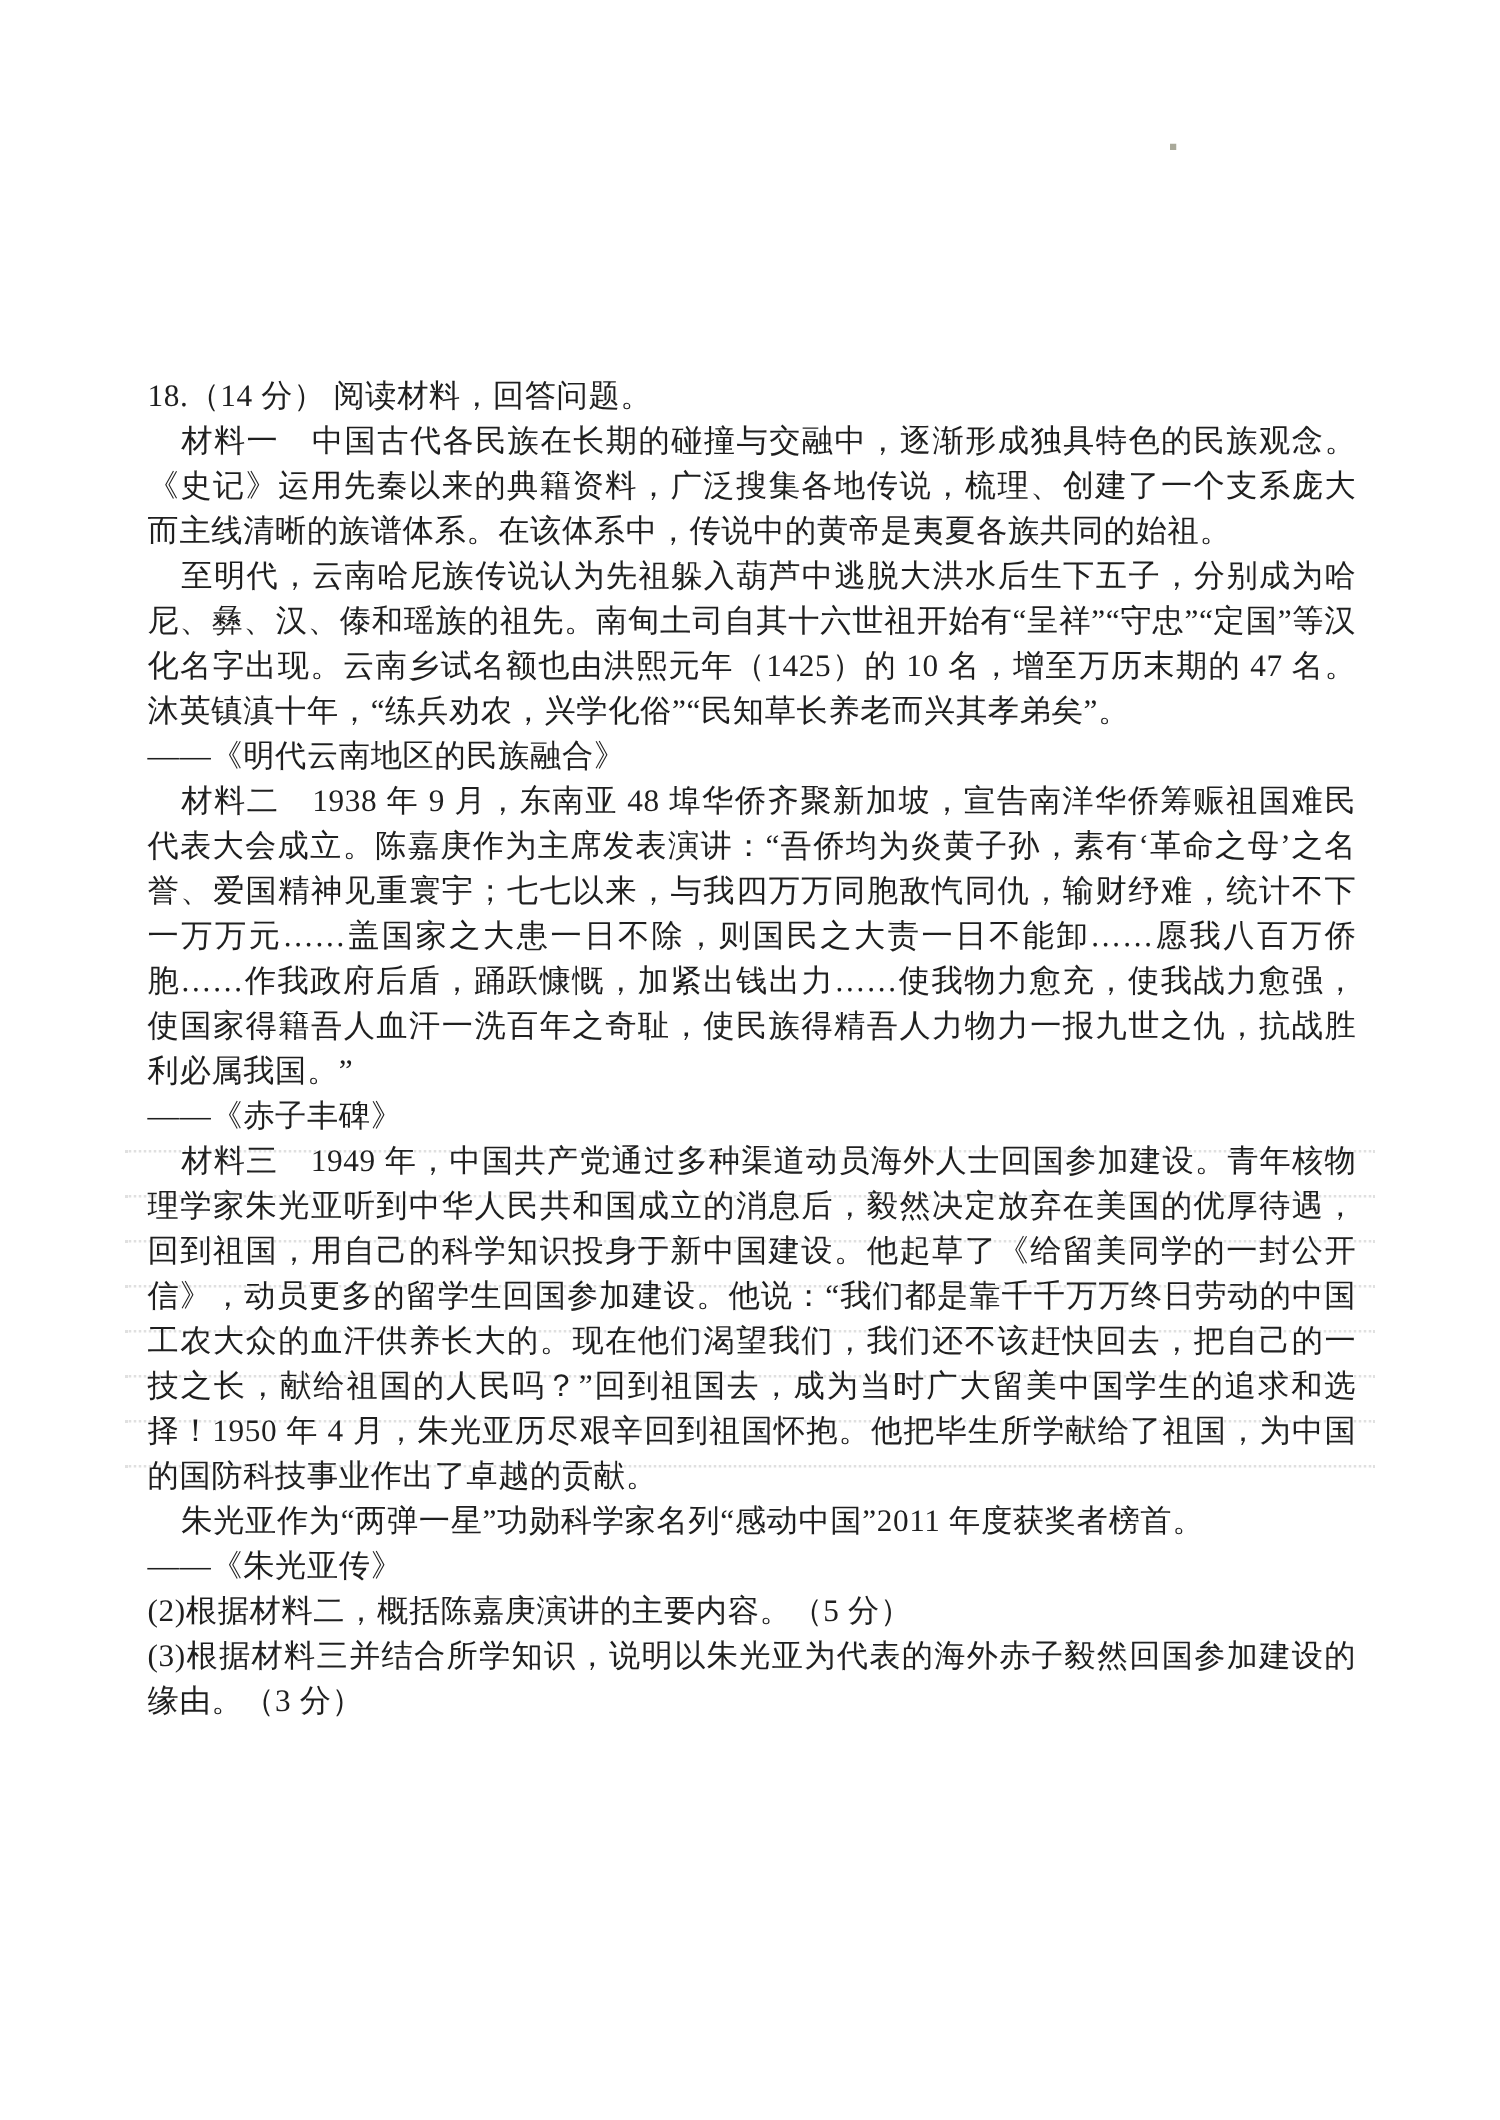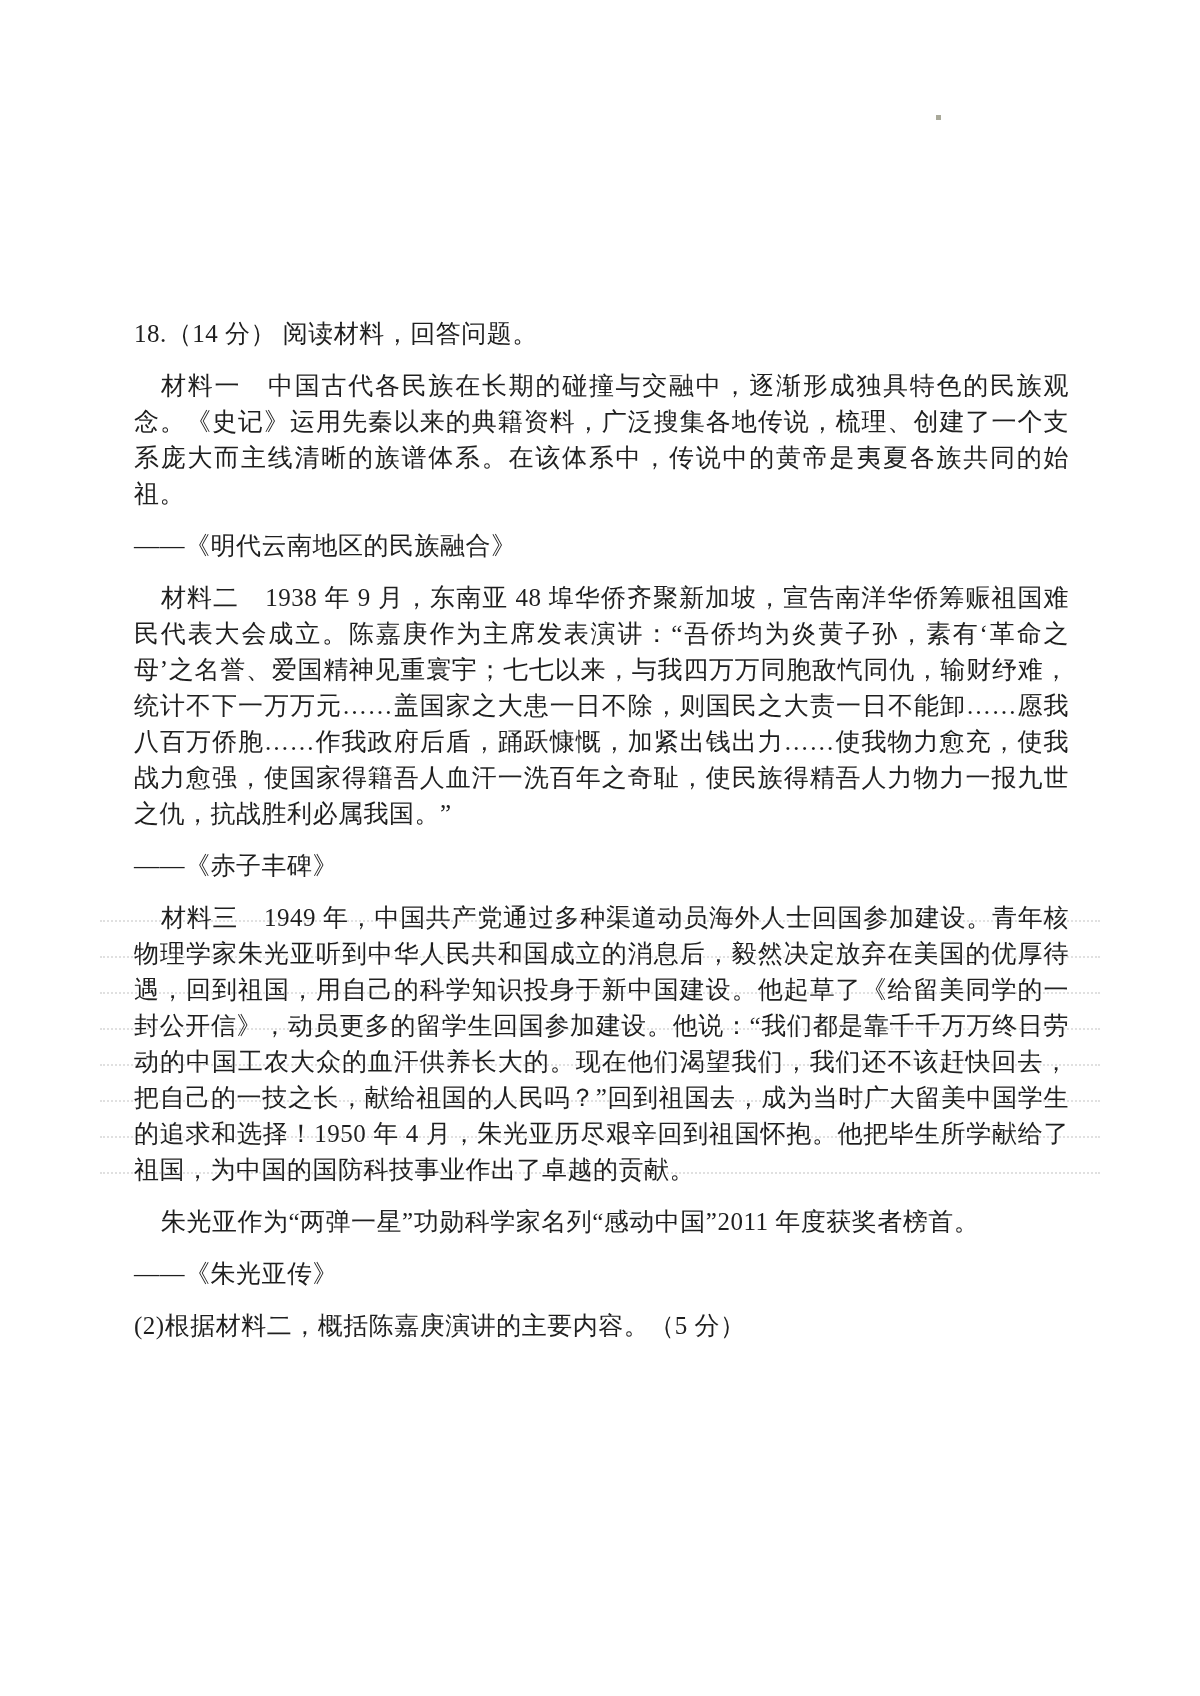--- a/index.html
+++ b/index.html
@@ -25,21 +25,21 @@
     left: 118px;
     top: 300px;
     width: 967px;
     font-size: 25px;
     line-height: 36px;
     text-align: justify;
     text-justify: inter-ideograph;
     letter-spacing: 0.5px;
   }
   .content p {
-    margin: 16px;
+    margin: 0;
     padding: 0;
   }
   .para {
     text-indent: 27px;
   }
   .header-line {
     text-indent: 0;
   }
   .source {
     text-align: left;
@@ -92,31 +92,33 @@
   <span class="dotline dl6"></span>
   <span class="dotline dl7"></span>
   <span class="dotline dl8"></span>
 
   <article class="content">
 
     <p class="header-line">18.（14 分） 阅读材料，回答问题。</p>
 
     <p class="para">材料一　中国古代各民族在长期的碰撞与交融中，逐渐形成独具特色的民族观念。《史记》运用先秦以来的典籍资料，广泛搜集各地传说，梳理、创建了一个支系庞大而主线清晰的族谱体系。在该体系中，传说中的黄帝是夷夏各族共同的始祖。</p>
 
+    <p class="para">至明代，云南哈尼族传说认为先祖躲入葫芦中逃脱大洪水后生下五子，分别成为哈尼、彝、汉、傣和瑶族的祖先。南甸土司自其十六世祖开始有“呈祥”“守忠”“定国”等汉化名字出现。云南乡试名额也由洪熙元年（1425）的 10 名，增至万历末期的 47 名。沐英镇滇十年，“练兵劝农，兴学化俗”“民知草长养老而兴其孝弟矣”。</p>
 
     <p class="source">——《明代云南地区的民族融合》</p>
 
     <p class="para">材料二　1938 年 9 月，东南亚 48 埠华侨齐聚新加坡，宣告南洋华侨筹赈祖国难民代表大会成立。陈嘉庚作为主席发表演讲：“吾侨均为炎黄子孙，素有‘革命之母’之名誉、爱国精神见重寰宇；七七以来，与我四万万同胞敌忾同仇，输财纾难，统计不下一万万元……盖国家之大患一日不除，则国民之大责一日不能卸……愿我八百万侨胞……作我政府后盾，踊跃慷慨，加紧出钱出力……使我物力愈充，使我战力愈强，使国家得籍吾人血汗一洗百年之奇耻，使民族得精吾人力物力一报九世之仇，抗战胜利必属我国。”</p>
 
     <p class="source">——《赤子丰碑》</p>
 
     <p class="para">材料三　1949 年，中国共产党通过多种渠道动员海外人士回国参加建设。青年核物理学家朱光亚听到中华人民共和国成立的消息后，毅然决定放弃在美国的优厚待遇，回到祖国，用自己的科学知识投身于新中国建设。他起草了《给留美同学的一封公开信》，动员更多的留学生回国参加建设。他说：“我们都是靠千千万万终日劳动的中国工农大众的血汗供养长大的。现在他们渴望我们，我们还不该赶快回去，把自己的一技之长，献给祖国的人民吗？”回到祖国去，成为当时广大留美中国学生的追求和选择！1950 年 4 月，朱光亚历尽艰辛回到祖国怀抱。他把毕生所学献给了祖国，为中国的国防科技事业作出了卓越的贡献。</p>
 
     <p class="para">朱光亚作为“两弹一星”功勋科学家名列“感动中国”2011 年度获奖者榜首。</p>
 
     <p class="source">——《朱光亚传》</p>
 
 
     <p class="question">(2)根据材料二，概括陈嘉庚演讲的主要内容。（5 分）</p>
 
+    <p class="question">(3)根据材料三并结合所学知识，说明以朱光亚为代表的海外赤子毅然回国参加建设的缘由。（3 分）</p>
 
   </article>
 </div>
 
 </body></html>

